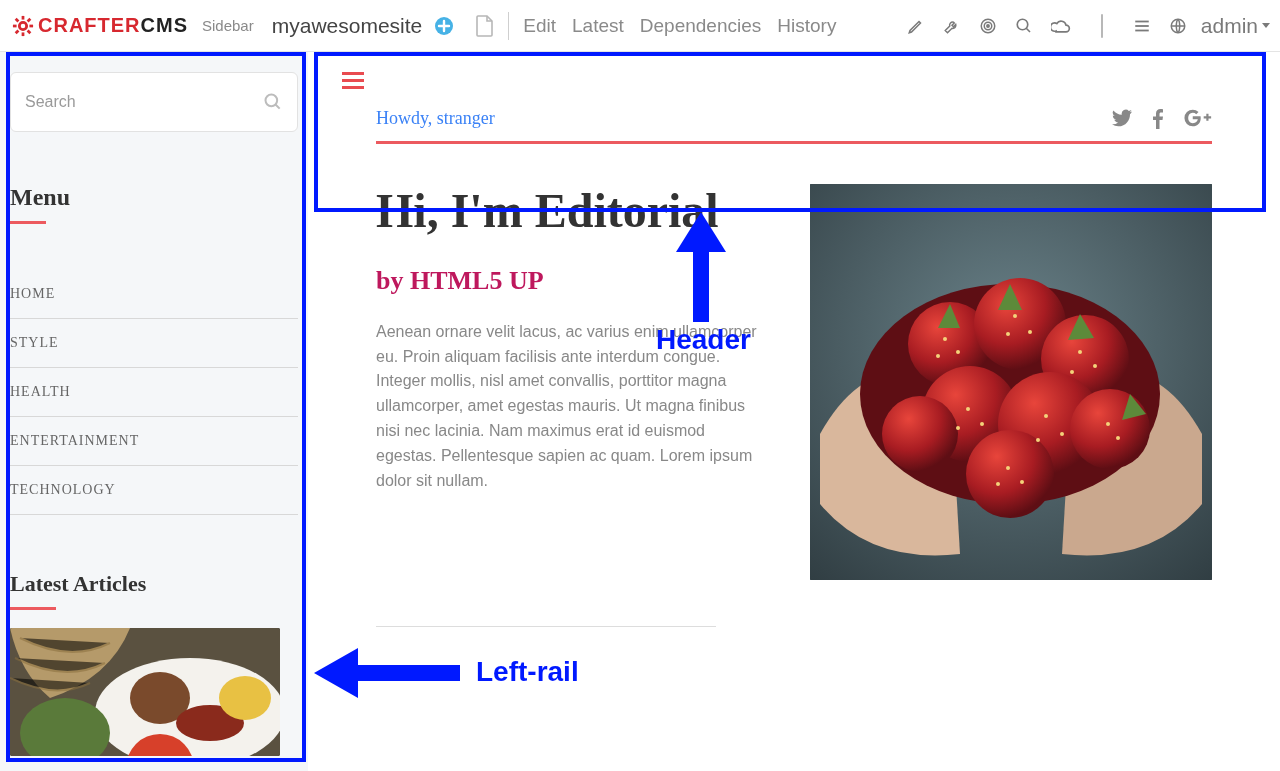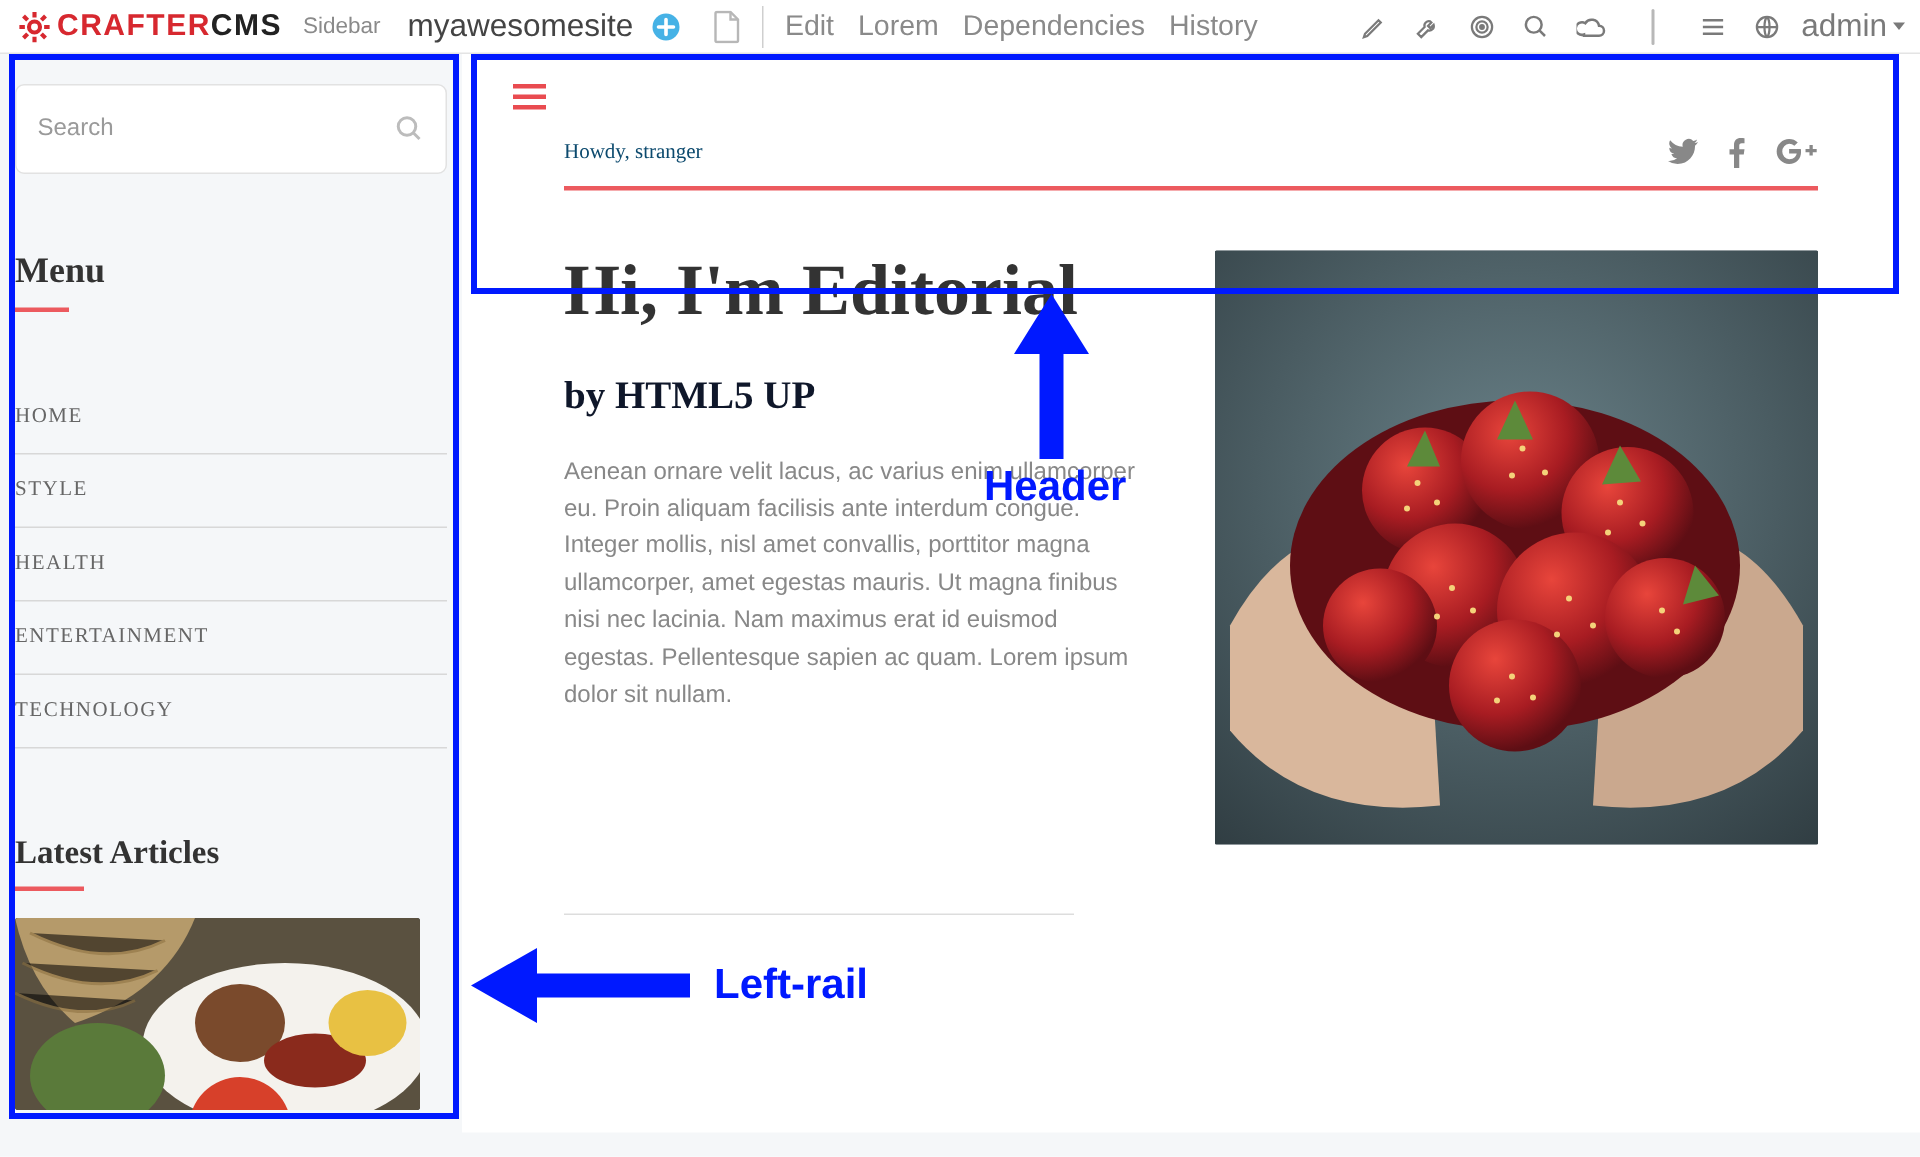--- a/index.html
+++ b/index.html
@@ -1,18 +1,18 @@
 <!DOCTYPE html>
 <html><head>
 <meta charset="utf-8">
 <style>
   * { box-sizing: border-box; margin: 0; padding: 0; }
   html, body { width: 1280px; height: 771px; overflow: hidden; font-family: -apple-system, BlinkMacSystemFont, "Segoe UI", Helvetica, Arial, sans-serif; background:#f5f7f9; }
   
-  .topbar { position:relative; height:36px; background:#fff; border-bottom:1px solid #e4e4e4; display:flex; align-items:center; padding:0 10px 0 12px; }
+  .topbar { position:relative; height:52px; background:#fff; border-bottom:1px solid #e4e4e4; display:flex; align-items:center; padding:0 10px 0 12px; }
   .logo   { display:flex; align-items:center; font-weight:700; font-size:20px; letter-spacing:1px; color:#222; }
   .logo svg { margin-right:4px; }
   .logo .red { color:#d7282f; }
   .sidebar-link { margin-left:14px; color:#8a8a8a; font-size:15px; cursor:pointer; }
   .site-name { margin-left:18px; font-size:21px; color:#444; font-weight:400; }
   .plus-icon { margin-left:12px; display:flex; align-items:center; }
   .vsep { width:1px; height:28px; background:#cfcfcf; margin:0 14px; }
   .vsepR{ width:2px; height:24px; background:#b8b8b8; border-radius:1px; margin:0 12px; }
   .doc-icon { display:flex; align-items:center; }
   .toolbar-links { display:flex; gap:16px; color:#8a8a8a; font-size:19px; }
@@ -35,30 +35,30 @@
   .menu-list li { font-family: Georgia, "Times New Roman", serif; color:#666; font-size:14px; letter-spacing:1px; padding:16px 0; text-transform:uppercase; cursor:pointer; }
   .menu-list li + li { border-top:1px solid #d8d8d8; }
   .menu-list li:last-child { border-bottom:1px solid #d8d8d8; }
   .latest-title { margin-top:56px; font-family: Georgia, "Times New Roman", serif; font-weight:700; font-size:22px; color:#333; }
   .article-thumb { margin-top:18px; width:270px; height:128px; border-radius:2px; overflow:hidden; position:relative; background:#333; }
   
   .content { flex:1; background:#fff; position:relative; padding:0; }
   .hdr-row1 { height:56px; display:flex; align-items:center; padding:0 34px; }
   .hamburger div { width:22px; height:3px; background:#e94b50; margin:4px 0; }
   .hdr-row2 { display:flex; align-items:center; padding:0 34px 12px 34px; margin:0 34px; }
-  .greeting { font-family: Georgia, "Times New Roman", serif; font-size:14px; color:#0c4a6e; }
+  .greeting { font-family: Georgia, "Times New Roman", serif; font-size:18px; color:#3b82f6; }
   .hdr-row2 .grow { flex:1; }
   .social { display:flex; gap:20px; color:#777; }
   .social .slot { cursor:pointer; }
   .red-rule { height:3px; background:#ec5a5f; margin:0 68px 0 68px; }
   
   .article { display:flex; gap:48px; padding:40px 68px 0 68px; }
   .article-text { flex:1; max-width:400px; }
   .article-text h1 { font-family: Georgia, "Times New Roman", serif; font-weight:800; font-size:48px; color:#333; line-height:1.12; }
-  .article-text h2 { font-family: Georgia, "Times New Roman", serif; font-weight:800; font-size:26px; color:#0f172a; margin-top:28px; }
+  .article-text h2 { font-family: Georgia, "Times New Roman", serif; font-weight:800; font-size:26px; color:#be185d; margin-top:28px; }
   .article-text p  { font-size:16px; line-height:1.55; color:#888; margin-top:24px; }
   .hero { width:402px; height:396px; background:#3b4a52; position:relative; border-radius:1px; overflow:hidden; }
   .hr2 { height:1px; background:#ddd; margin:46px 68px 0 68px; width:340px; }
   
   .anno-box { position:absolute; border:4px solid #0019ff; pointer-events:none; }
   .anno-label { position:absolute; color:#0019ff; font-weight:700; font-size:28px; font-family: Arial, sans-serif; }
   .arrow-up, .arrow-left { position:absolute; }
   
   svg { display:block; }
 </style>
@@ -94,21 +94,21 @@
   <span style="width:22px"></span>
   <span class="doc-icon">
     <svg width="18" height="22" viewBox="0 0 18 22">
         <path d="M2 1h9l5 5v14a1 1 0 0 1-1 1H2a1 1 0 0 1-1-1V2a1 1 0 0 1 1-1z" fill="none" stroke="#b7b7b7" stroke-width="1.6"></path>
         <path d="M11 1v5h5" fill="none" stroke="#b7b7b7" stroke-width="1.6"></path>
       </svg>
   </span>
   <span class="vsep"></span>
   <div class="toolbar-links">
     <span>Edit</span>
-    <span>Lorem</span>
+    <span>Latest</span>
     <span>Dependencies</span>
     <span>History</span>
   </div>
   <div class="spacer"></div>
   <div class="right-icons">
     <span class="slot">
         <svg width="18" height="18" viewBox="0 0 24 24" fill="none" stroke="#7a7a7a" stroke-width="2">
           <path d="M3 21l3-1 12-12-2-2L4 18l-1 3z"></path>
         </svg>
       </span>

